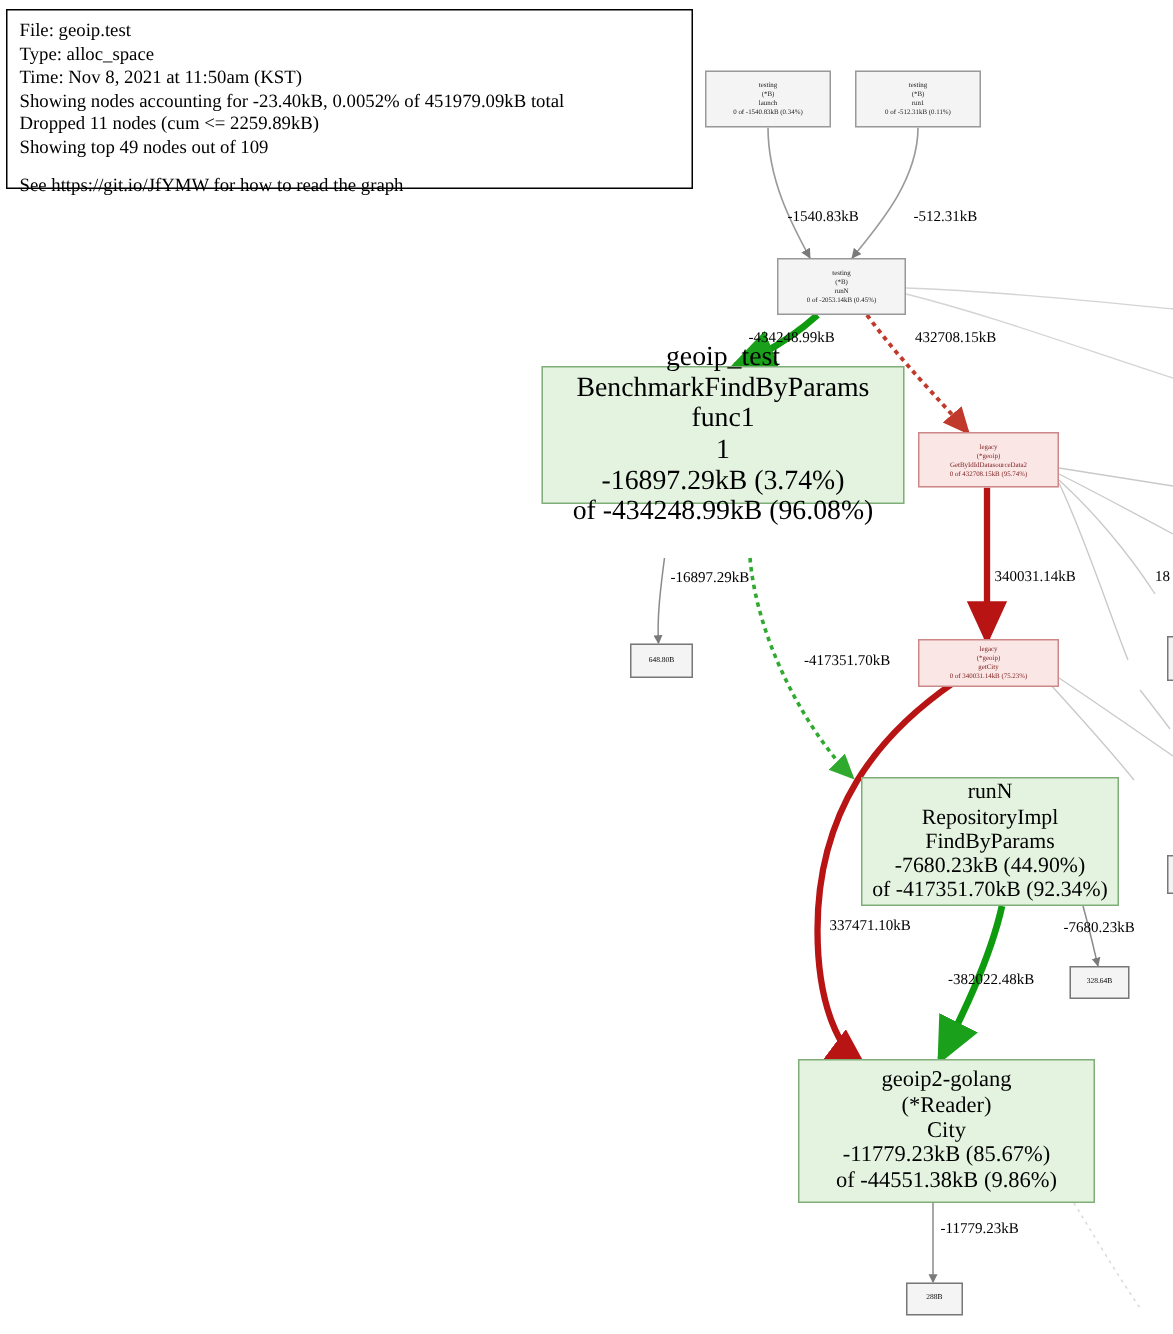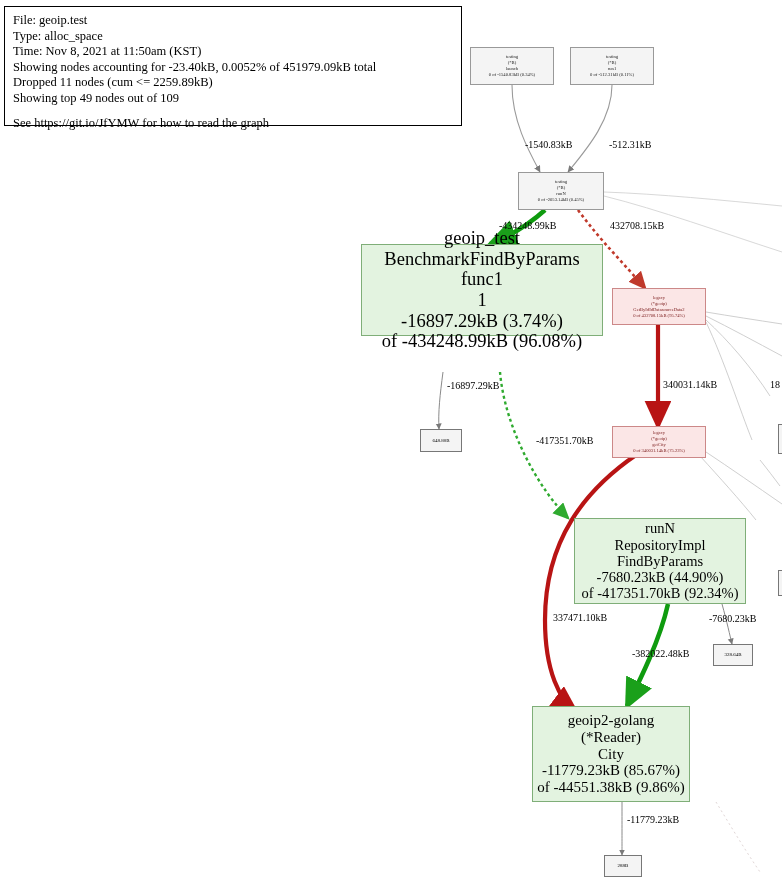--- a/index.html
+++ b/index.html
@@ -216,21 +216,21 @@
   </div>
 
   <div class="node green" style="left:574px; top:518px; width:172px; height:86px; font-size:14.5px;">
     <span class="ln">runN</span>
     <span class="ln">RepositoryImpl</span>
     <span class="ln">FindByParams</span>
     <span class="ln">-7680.23kB (44.90%)</span>
     <span class="ln">of -417351.70kB (92.34%)</span>
   </div>
 
-  <div class="node green" style="left:532px; top:706px; width:158px; height:96px; font-size:15px;">
+  <div class="node green" style="left:532px; top:706px; width:198px; height:96px; font-size:15px;">
     <span class="ln">geoip2-golang</span>
     <span class="ln">(*Reader)</span>
     <span class="ln">City</span>
     <span class="ln">-11779.23kB (85.67%)</span>
     <span class="ln">of -44551.38kB (9.86%)</span>
   </div>
 
   <div class="node box-small" style="left:420px; top:429px; width:42px; height:23px;">
     <span class="ln">648.80B</span>
   </div>

